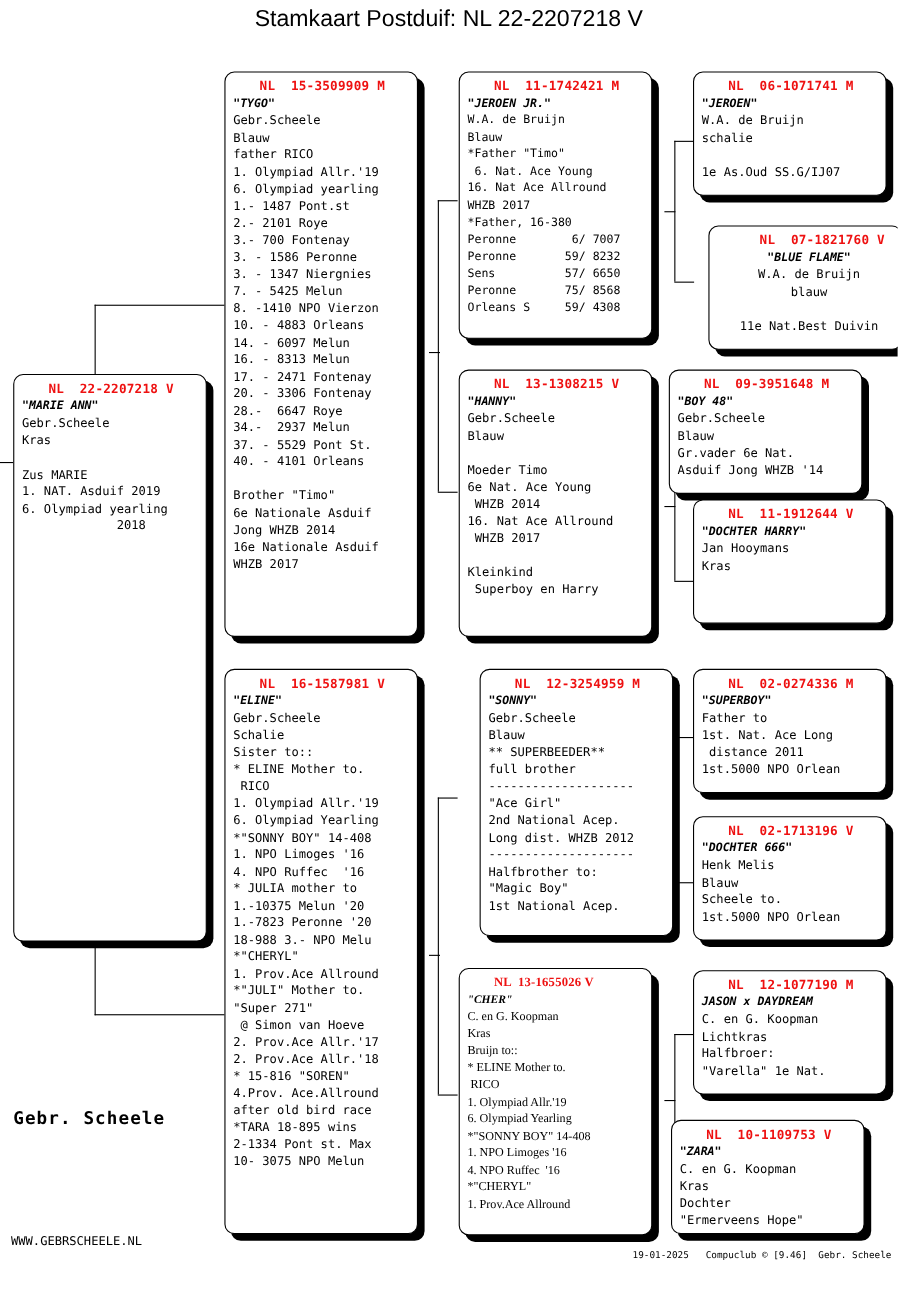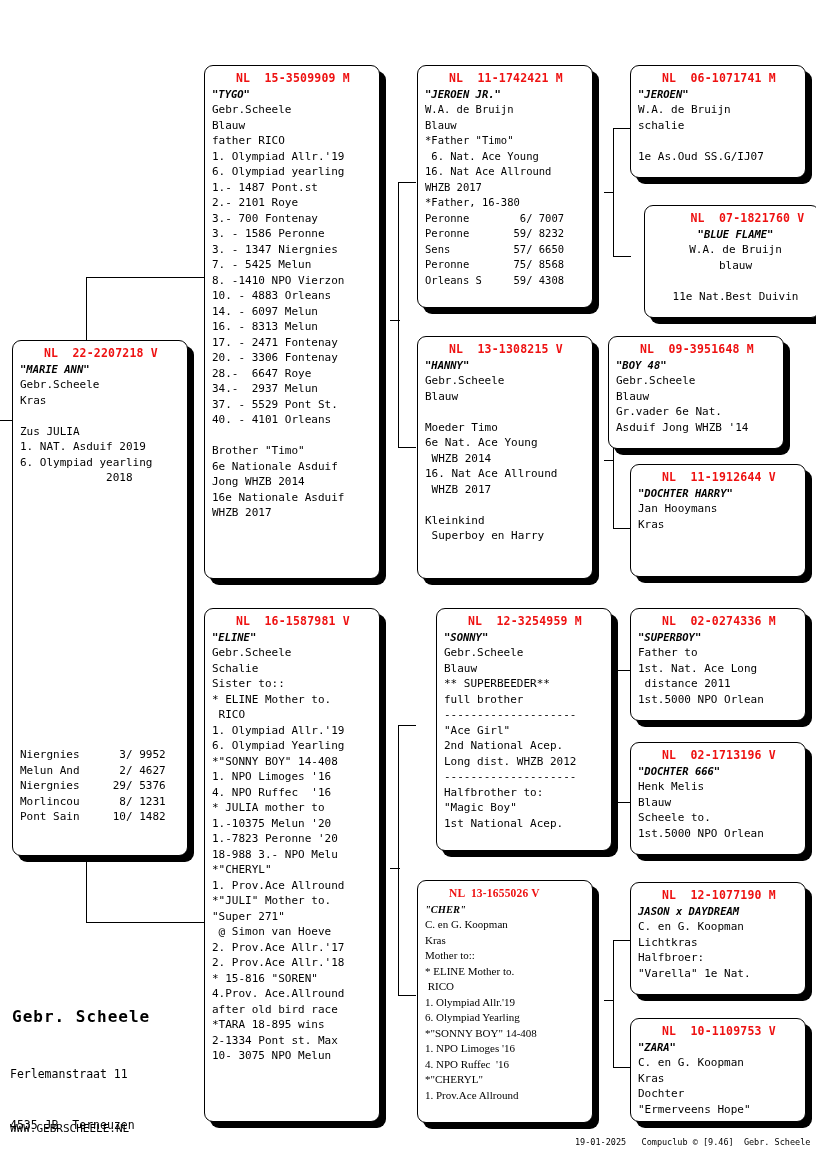--- a/index.html
+++ b/index.html
@@ -110,20 +110,21 @@
     font-size: 8.5px;
     white-space: pre;
     color: #000;
   }
 </style>
 </head>
 <body>
 
 <div id="page">
 
+  <div class="title">Stamkaart Postduif: NL  22-2207218 V</div>
 
   <div class="conn v" style="left:86px; top:277px; height:646px;"></div>
   <div class="conn h" style="left:86px; top:277px; width:118px;"></div>
   <div class="conn h" style="left:86px; top:922px; width:118px;"></div>
   <div class="conn h" style="left:0px; top:420px; width:12px;"></div>
 
   <div class="conn v" style="left:398px; top:182px; height:265px;"></div>
   <div class="conn h" style="left:398px; top:182px; width:18px;"></div>
   <div class="conn h" style="left:398px; top:447px; width:18px;"></div>
   <div class="conn h" style="left:390px; top:320px; width:10px;"></div>
@@ -149,22 +150,21 @@
   <div class="conn h" style="left:604px; top:735px; width:10px;"></div>
 
   <div class="conn v" style="left:613px; top:940px; height:127px;"></div>
   <div class="conn h" style="left:613px; top:940px; width:18px;"></div>
   <div class="conn h" style="left:613px; top:1067px; width:18px;"></div>
   <div class="conn h" style="left:604px; top:1000px; width:10px;"></div>
 
   <div class="pbox" style="left:12px; top:340px; width:176px; height:516px;">
     <div class="ring">NL  22-2207218 V</div>
     <div class="nick">"MARIE ANN"</div>
-    <div class="lines"><div>Gebr.Scheele</div><div>Kras</div><div>&nbsp;</div><div>Zus JULIA</div><div>1. NAT. Asduif 2019</div><div>6. Olympiad yearling</div><div>             2018</div></div>
-    <div class="lines" style="position:absolute; left:7px; top:406px;"><div>Niergnies      3/ 9952</div><div>Melun And      2/ 4627</div><div>Niergnies     29/ 5376</div><div>Morlincou      8/ 1231</div><div>Pont Sain     10/ 1482</div></div>
+    <div class="lines"><div>Gebr.Scheele</div><div>Kras</div><div>&nbsp;</div><div>Zus MARIE</div><div>1. NAT. Asduif 2019</div><div>6. Olympiad yearling</div><div>             2018</div></div>
   </div>
 
   <div class="pbox" style="left:204px; top:65px; width:176px; height:514px;">
     <div class="ring">NL  15-3509909 M</div>
     <div class="nick">"TYGO"</div>
     <div class="lines"><div>Gebr.Scheele</div><div>Blauw</div><div>father RICO</div><div>1. Olympiad Allr.'19</div><div>6. Olympiad yearling</div><div>1.- 1487 Pont.st</div><div>2.- 2101 Roye</div><div>3.- 700 Fontenay</div><div>3. - 1586 Peronne</div><div>3. - 1347 Niergnies</div><div>7. - 5425 Melun</div><div>8. -1410 NPO Vierzon</div><div>10. - 4883 Orleans</div><div>14. - 6097 Melun</div><div>16. - 8313 Melun</div><div>17. - 2471 Fontenay</div><div>20. - 3306 Fontenay</div><div>28.-  6647 Roye</div><div>34.-  2937 Melun</div><div>37. - 5529 Pont St.</div><div>40. - 4101 Orleans</div><div>&nbsp;</div><div>Brother "Timo"</div><div>6e Nationale Asduif</div><div>Jong WHZB 2014</div><div>16e Nationale Asduif</div><div>WHZB 2017</div></div>
   </div>
 
   <div class="pbox" style="left:204px; top:608px; width:176px; height:514px;">
     <div class="ring">NL  16-1587981 V</div>
@@ -186,42 +186,42 @@
 
   <div class="pbox" style="left:436px; top:608px; width:176px; height:243px;">
     <div class="ring">NL  12-3254959 M</div>
     <div class="nick">"SONNY"</div>
     <div class="lines"><div>Gebr.Scheele</div><div>Blauw</div><div>** SUPERBEEDER**</div><div>full brother</div><div>--------------------</div><div>"Ace Girl"</div><div>2nd National Acep.</div><div>Long dist. WHZB 2012</div><div>--------------------</div><div>Halfbrother to:</div><div>"Magic Boy"</div><div>1st National Acep.</div></div>
   </div>
 
   <div class="pbox" style="left:417px; top:880px; width:176px; height:243px;font-family:Liberation Serif, serif;">
     <div class="ring">NL  13-1655026 V</div>
     <div class="nick">"CHER"</div>
-    <div class="lines"><div>C. en G. Koopman</div><div>Kras</div><div>Mother to::</div><div>* ELINE Mother to.</div><div> RICO</div><div>1. Olympiad Allr.'19</div><div>6. Olympiad Yearling</div><div>*"SONNY BOY" 14-408</div><div>1. NPO Limoges '16</div><div>4. NPO Ruffec  '16</div><div>*"CHERYL"</div><div>1. Prov.Ace Allround</div></div>
+    <div class="lines"><div>C. en G. Koopman</div><div>Kras</div><div>Bruijn to::</div><div>* ELINE Mother to.</div><div> RICO</div><div>1. Olympiad Allr.'19</div><div>6. Olympiad Yearling</div><div>*"SONNY BOY" 14-408</div><div>1. NPO Limoges '16</div><div>4. NPO Ruffec  '16</div><div>*"CHERYL"</div><div>1. Prov.Ace Allround</div></div>
   </div>
 
   <div class="pbox" style="left:630px; top:65px; width:176px; height:113px;">
     <div class="ring">NL  06-1071741 M</div>
     <div class="nick">"JEROEN"</div>
     <div class="lines"><div>W.A. de Bruijn</div><div>schalie</div><div>&nbsp;</div><div>1e As.Oud SS.G/IJ07</div></div>
   </div>
 
   <div class="pbox" style="left:644px; top:205px; width:176px; height:113px;text-align:center;">
     <div class="ring">NL  07-1821760 V</div>
     <div class="nick">"BLUE FLAME"</div>
     <div class="lines"><div>W.A. de Bruijn</div><div>blauw</div><div>&nbsp;</div><div>11e Nat.Best Duivin</div></div>
   </div>
 
   <div class="pbox" style="left:608px; top:336px; width:176px; height:113px;">
     <div class="ring">NL  09-3951648 M</div>
     <div class="nick">"BOY 48"</div>
     <div class="lines"><div>Gebr.Scheele</div><div>Blauw</div><div>Gr.vader 6e Nat.</div><div>Asduif Jong WHZB '14</div></div>
   </div>
 
-  <div class="pbox" style="left:630px; top:464px; width:176px; height:113px;">
+  <div class="pbox" style="left:630px; top:454px; width:176px; height:113px;">
     <div class="ring">NL  11-1912644 V</div>
     <div class="nick">"DOCHTER HARRY"</div>
     <div class="lines"><div>Jan Hooymans</div><div>Kras</div></div>
   </div>
 
   <div class="pbox" style="left:630px; top:608px; width:176px; height:113px;">
     <div class="ring">NL  02-0274336 M</div>
     <div class="nick">"SUPERBOY"</div>
     <div class="lines"><div>Father to</div><div>1st. Nat. Ace Long</div><div> distance 2011</div><div>1st.5000 NPO Orlean</div></div>
   </div>
@@ -231,27 +231,23 @@
     <div class="nick">"DOCHTER 666"</div>
     <div class="lines"><div>Henk Melis</div><div>Blauw</div><div>Scheele to.</div><div>1st.5000 NPO Orlean</div></div>
   </div>
 
   <div class="pbox" style="left:630px; top:882px; width:176px; height:113px;">
     <div class="ring">NL  12-1077190 M</div>
     <div class="nick">JASON x DAYDREAM</div>
     <div class="lines"><div>C. en G. Koopman</div><div>Lichtkras</div><div>Halfbroer:</div><div>"Varella" 1e Nat.</div></div>
   </div>
 
-  <div class="pbox" style="left:630px; top:1018px; width:176px; height:104px;">
+  <div class="pbox" style="left:610px; top:1018px; width:176px; height:104px;">
     <div class="ring">NL  10-1109753 V</div>
     <div class="nick">"ZARA"</div>
     <div class="lines"><div>C. en G. Koopman</div><div>Kras</div><div>Dochter</div><div>"Ermerveens Hope"</div></div>
   </div>
 
   <div class="owner-name">Gebr. Scheele</div>
-  <div class="owner-addr">
-    <div>Ferlemanstraat 11</div>
-    <div>4535 JB  Terneuzen</div>
-  </div>
   <div class="owner-web">WWW.GEBRSCHEELE.NL</div>
   <div class="footer-meta">19-01-2025   Compuclub © [9.46]  Gebr. Scheele</div>
 
 </div>
 
 </body></html>

